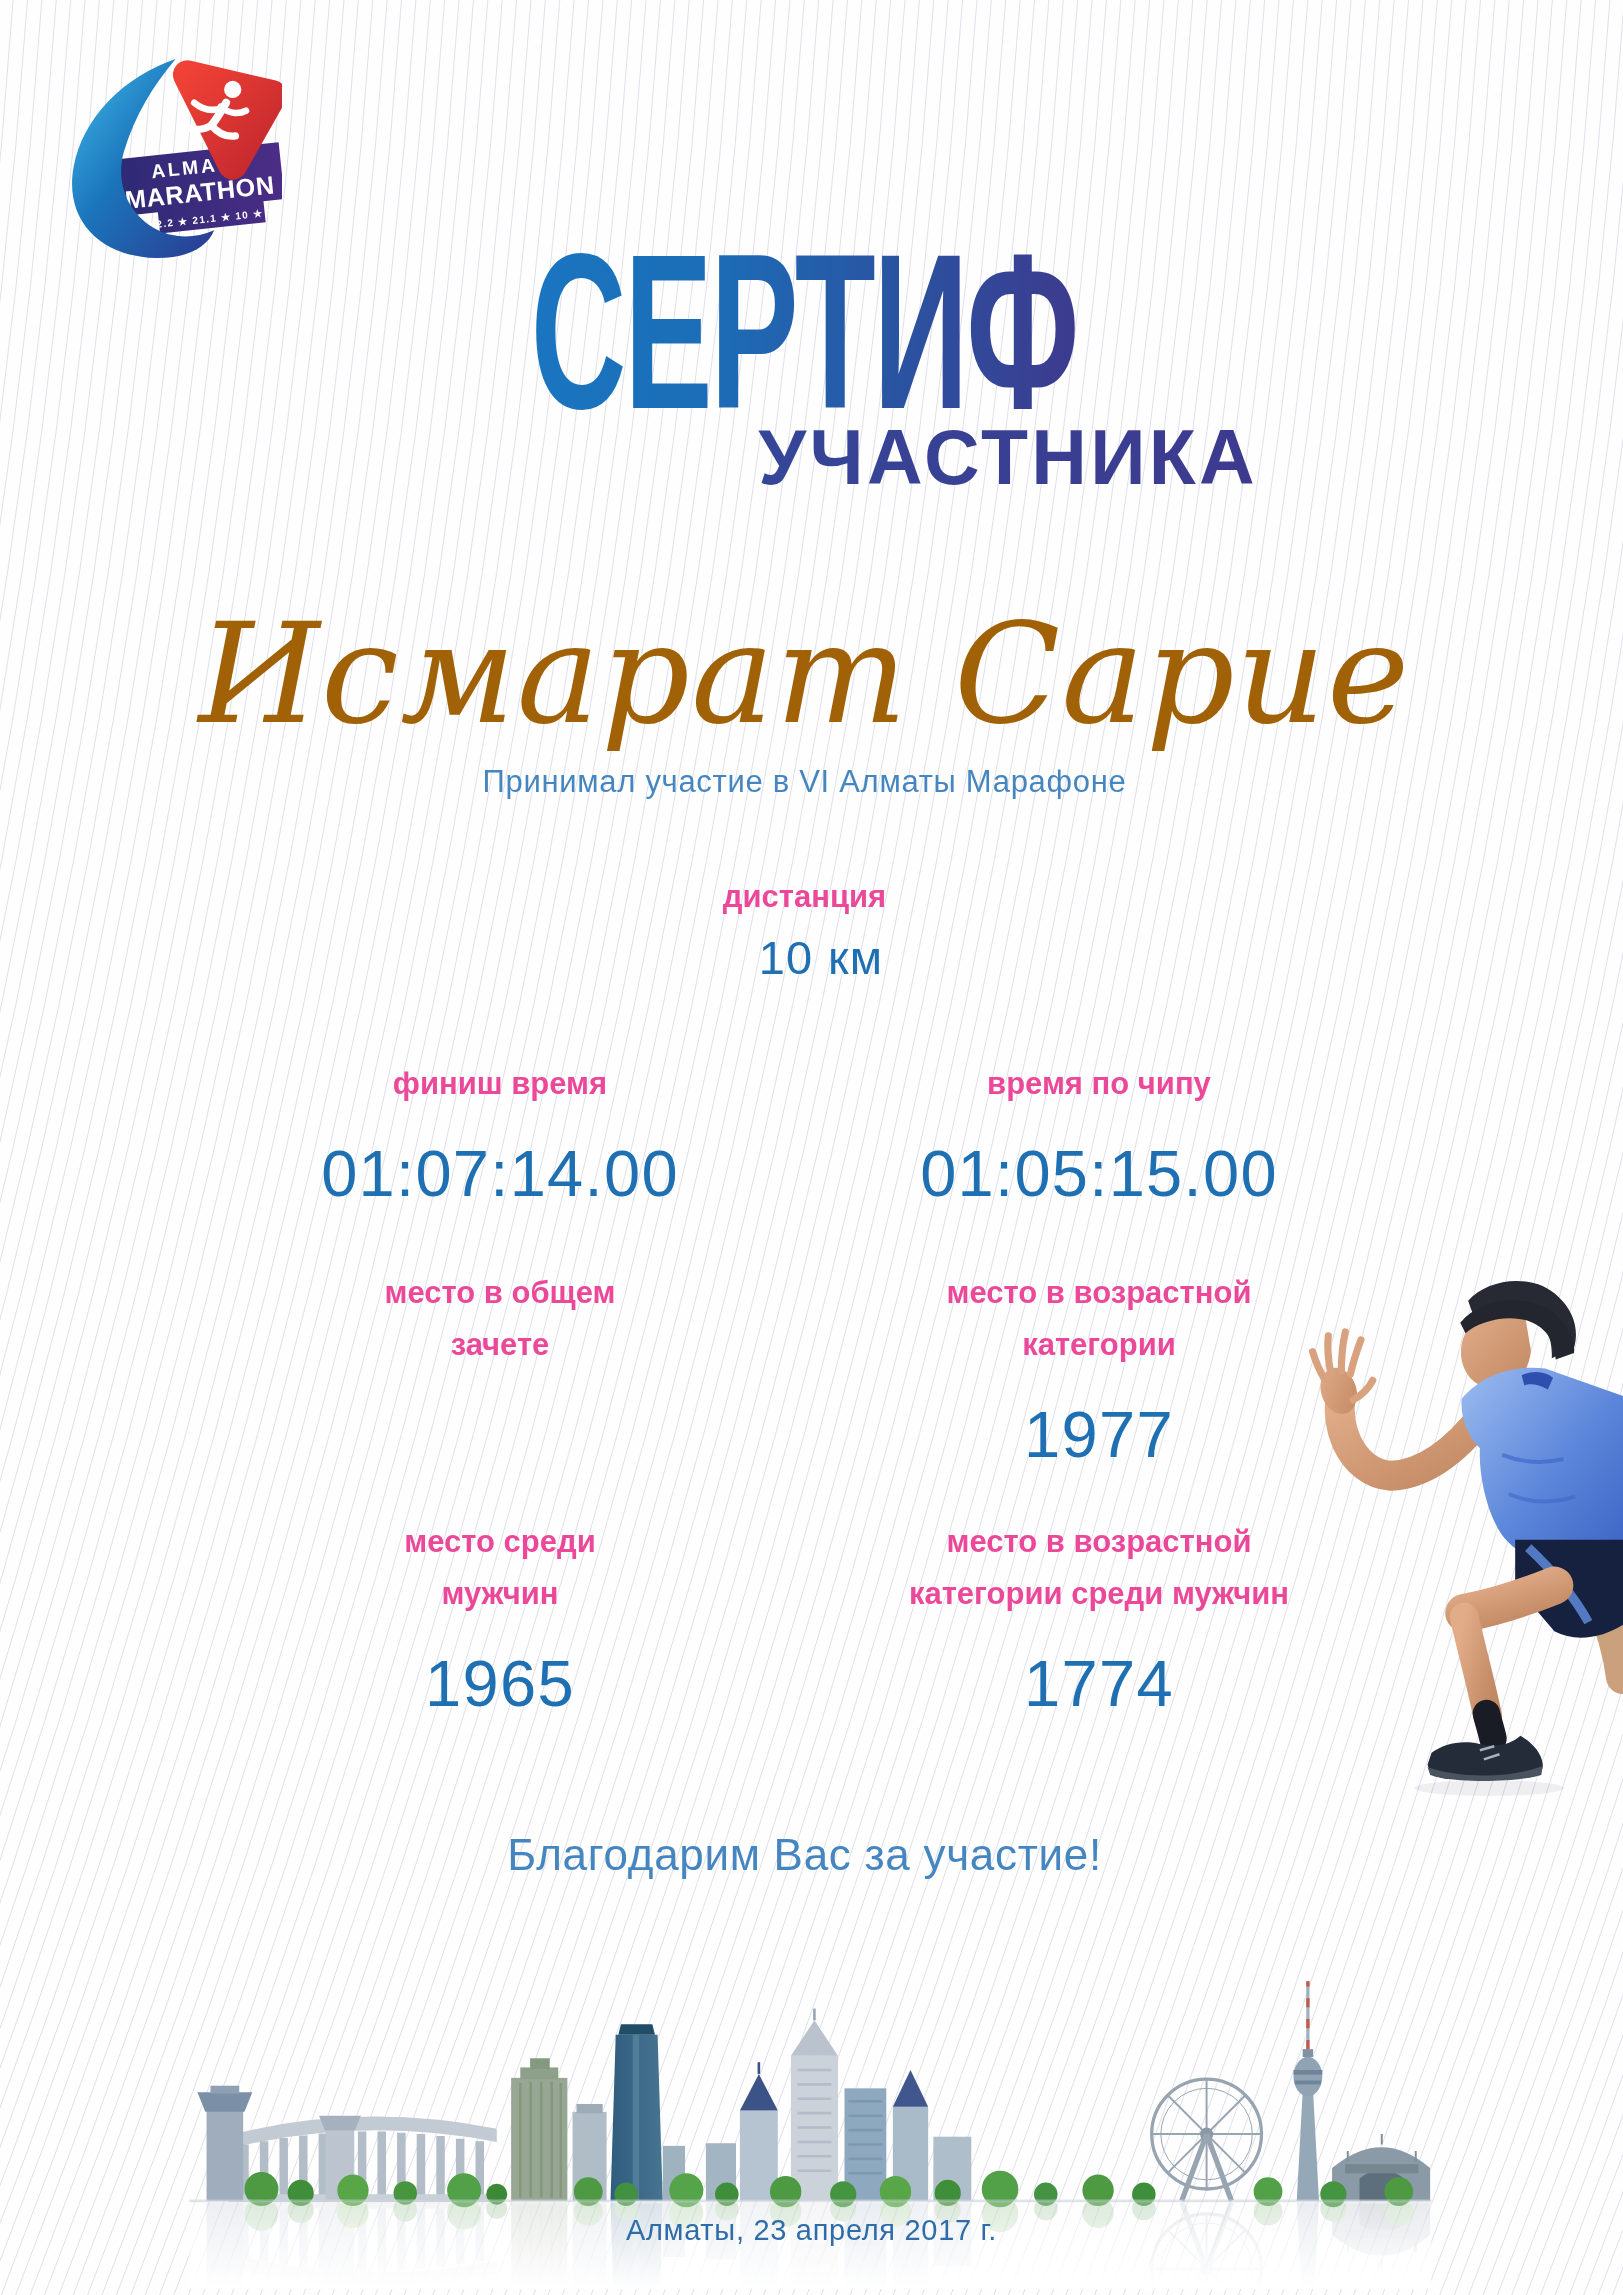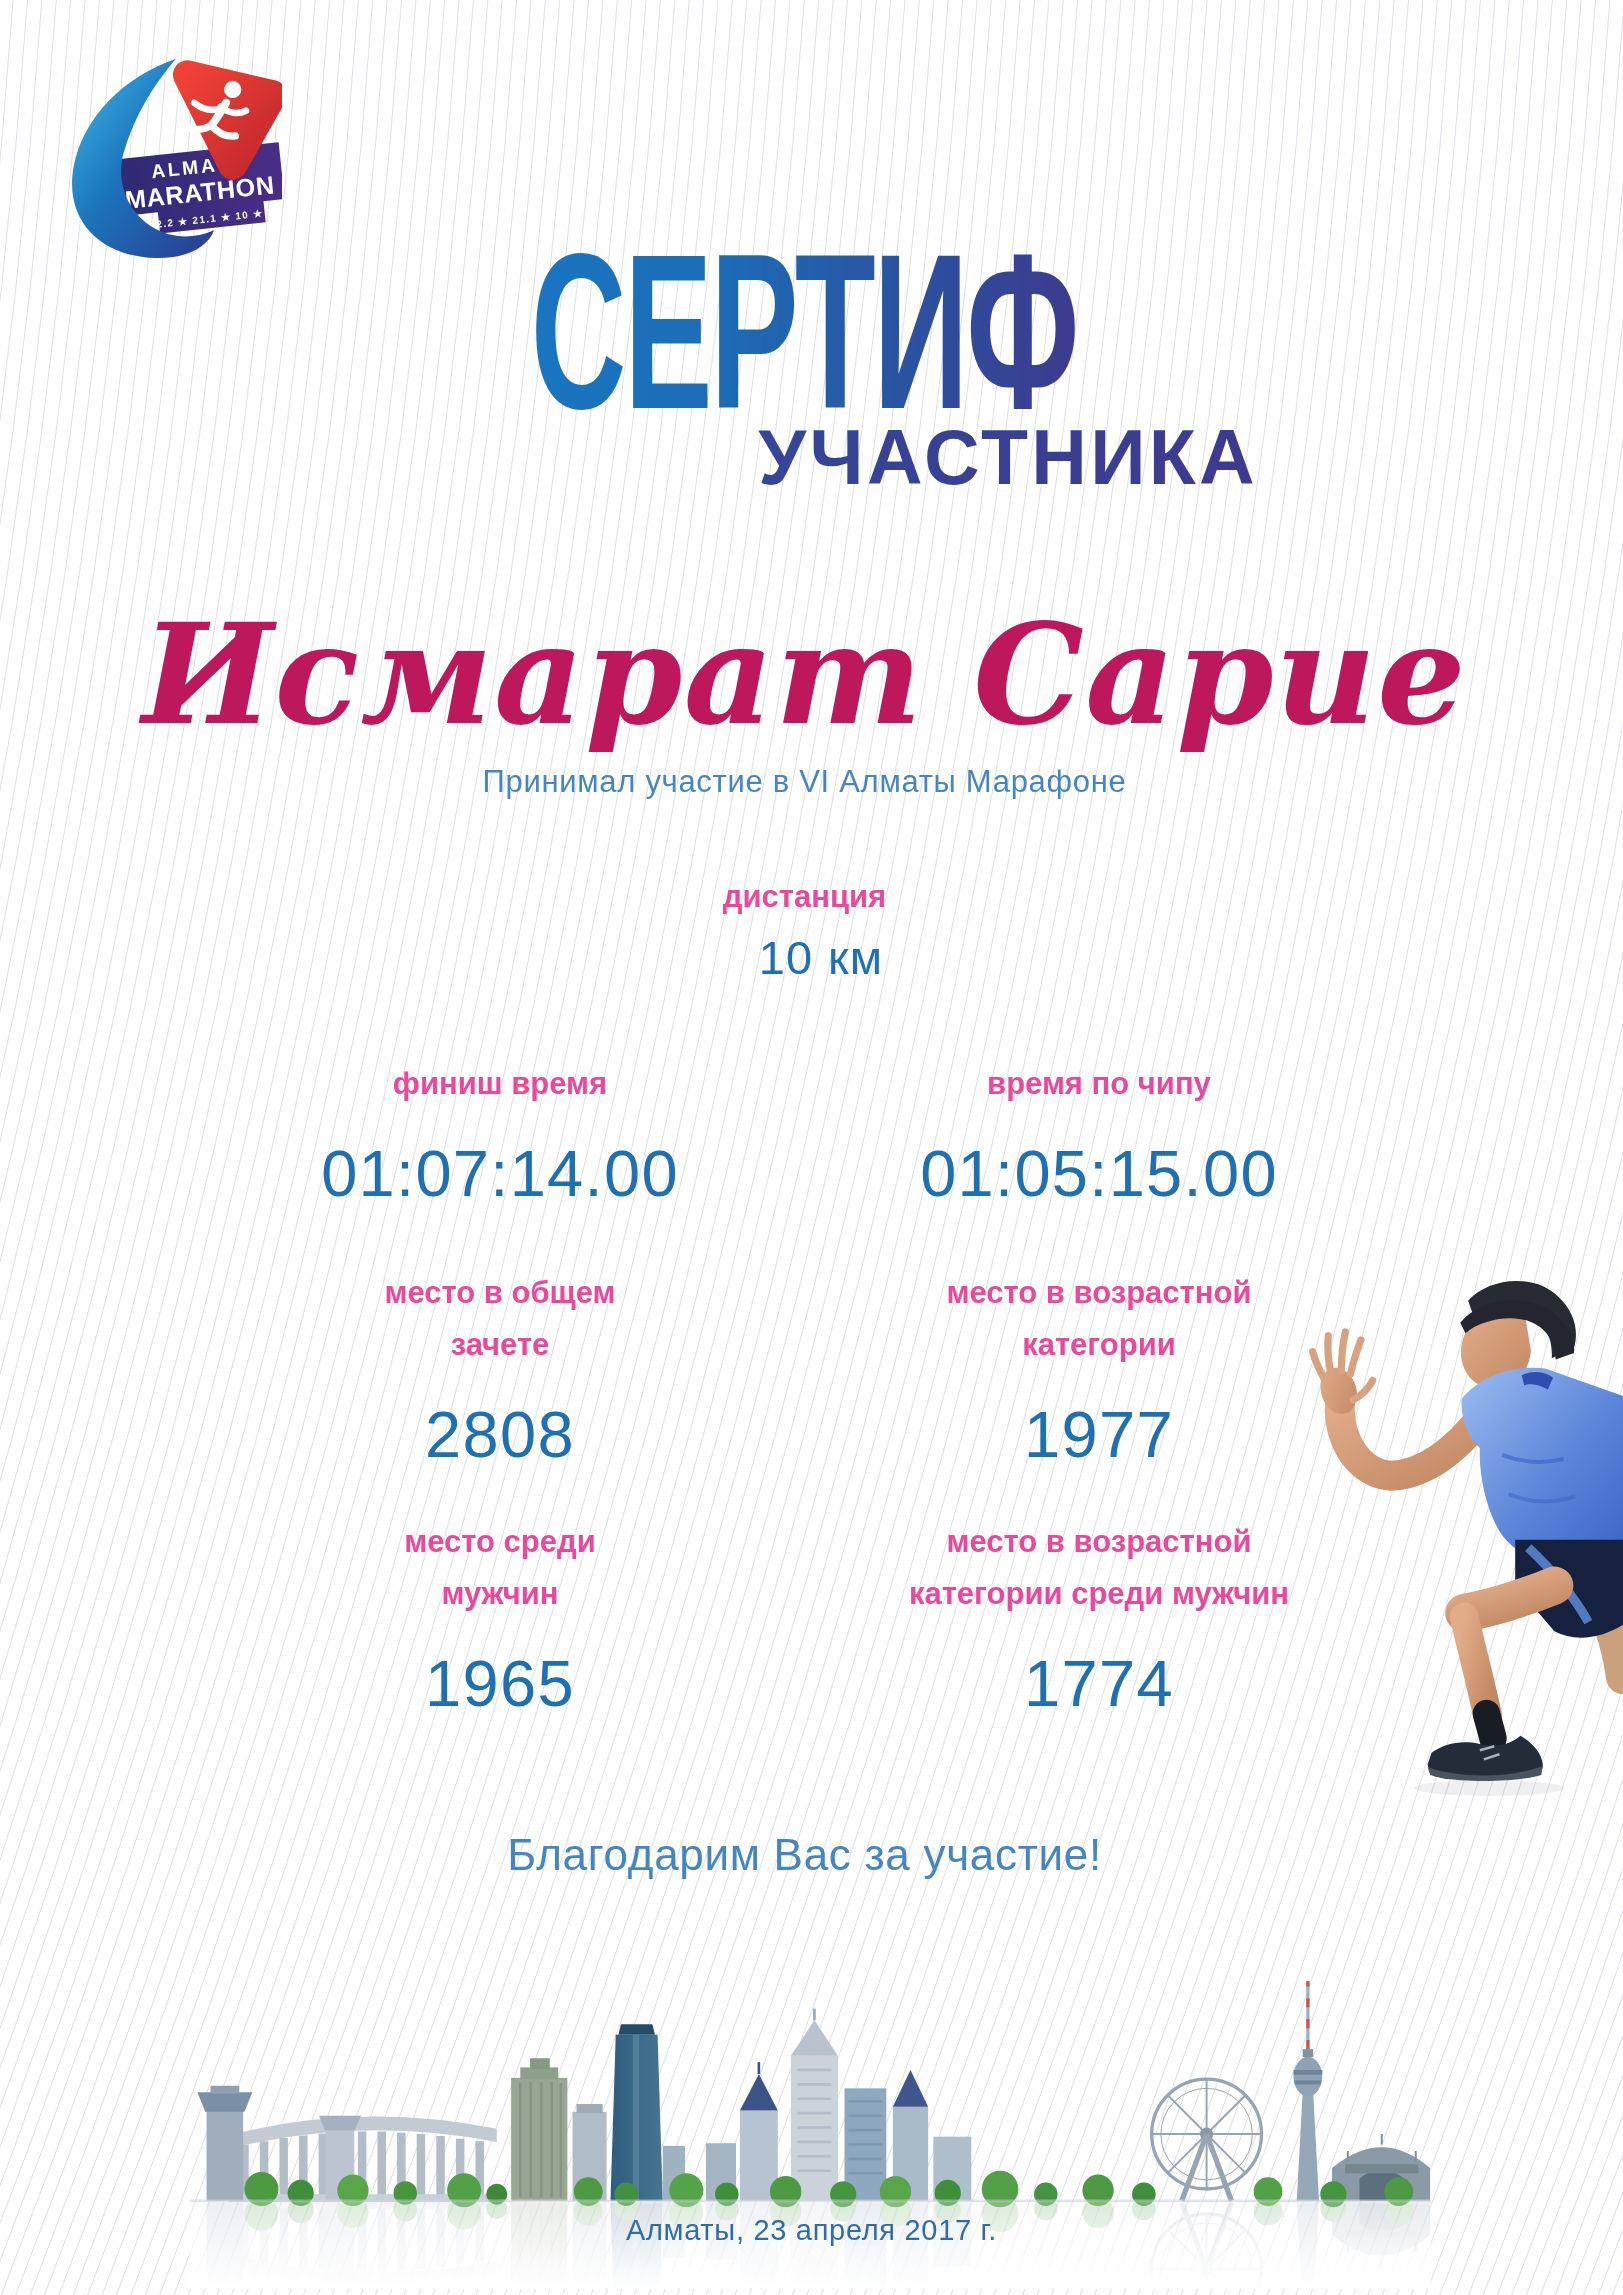--- a/index.html
+++ b/index.html
@@ -25,22 +25,22 @@
   .cert-subtitle {
     display:block; text-align:right; margin-top:10.5px;
     font-weight:bold; font-size:77px; line-height:60px; letter-spacing:3.3px;
     background:linear-gradient(90deg,#2e4f9f 0%, #3d3a8e 100%);
     -webkit-background-clip:text; background-clip:text; color:transparent;
   }
 
   
   .name-row { position:absolute; left:0; top:576px; width:1609px; text-align:center; z-index:2; }
   .participant-name {
-    font-family:"DejaVu Serif", serif; font-style:italic; font-weight:bold;
-    font-size:139px; line-height:196px; color:#be185d; letter-spacing:1.3px;
+    font-family:"DejaVu Serif", serif; font-style:italic; font-weight:normal;
+    font-size:139px; line-height:196px; color:#a16207; letter-spacing:1.3px;
   }
   .participation-line {
     position:absolute; left:0; top:764px; width:1609px; text-align:center;
     font-size:31px; color:#4586c0; letter-spacing:0.7px; z-index:2;
   }
 
   
   .stat { position:absolute; text-align:center; z-index:2; }
   .stat-label { font-weight:bold; font-size:31px; line-height:52px; color:#ec4899; white-space:pre-line; }
   .stat-value { font-size:65px; line-height:65px; color:#1e70b3; letter-spacing:1.3px; margin-top:31px; }
@@ -142,21 +142,20 @@
   </div>
 
   <div class="stat stat-chip">
     <div class="stat-label">время по чипу</div>
     <div class="stat-value">01:05:15.00</div>
   </div>
 
   <div class="stat stat-overall">
     <div class="stat-label">место в общем
 зачете</div>
-    <div class="stat-value">2808</div>
   </div>
 
   <div class="stat stat-age">
     <div class="stat-label">место в возрастной
 категории</div>
     <div class="stat-value">1977</div>
   </div>
 
   <div class="stat stat-men">
     <div class="stat-label">место среди

